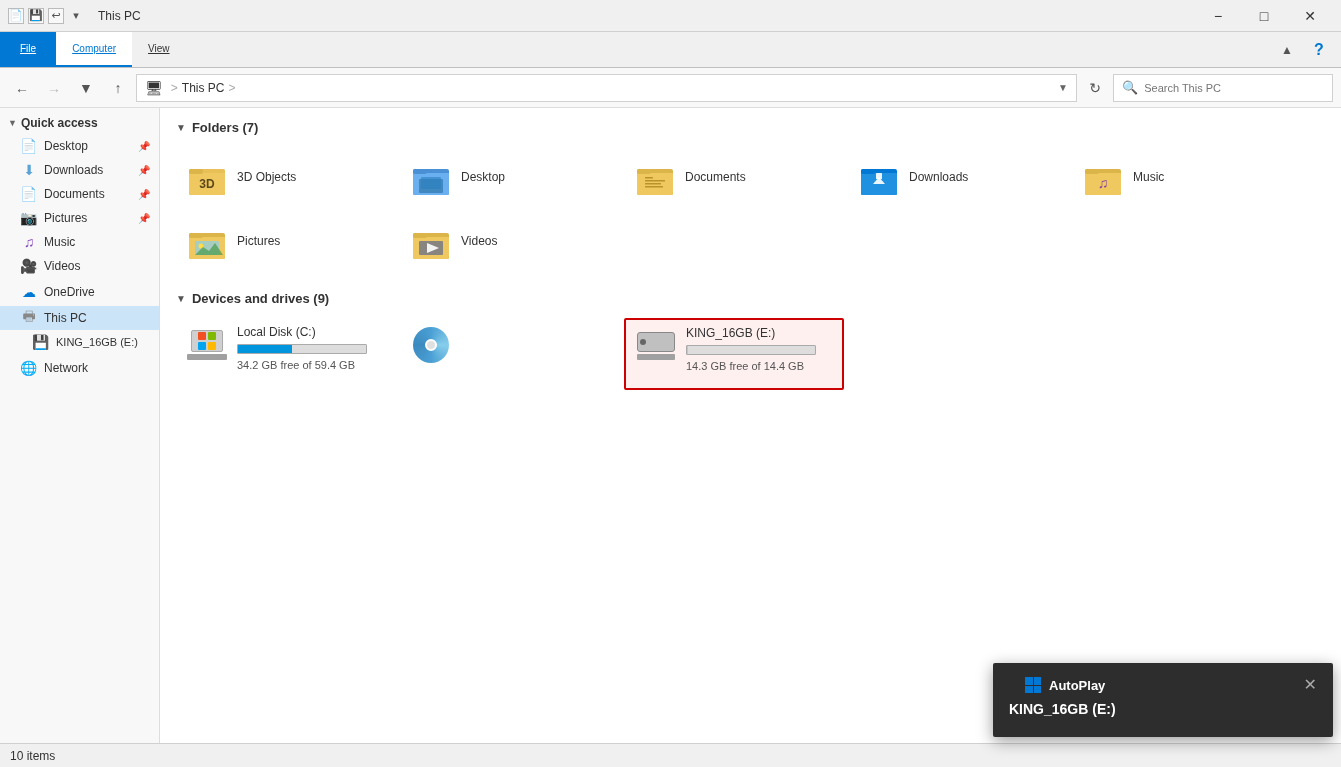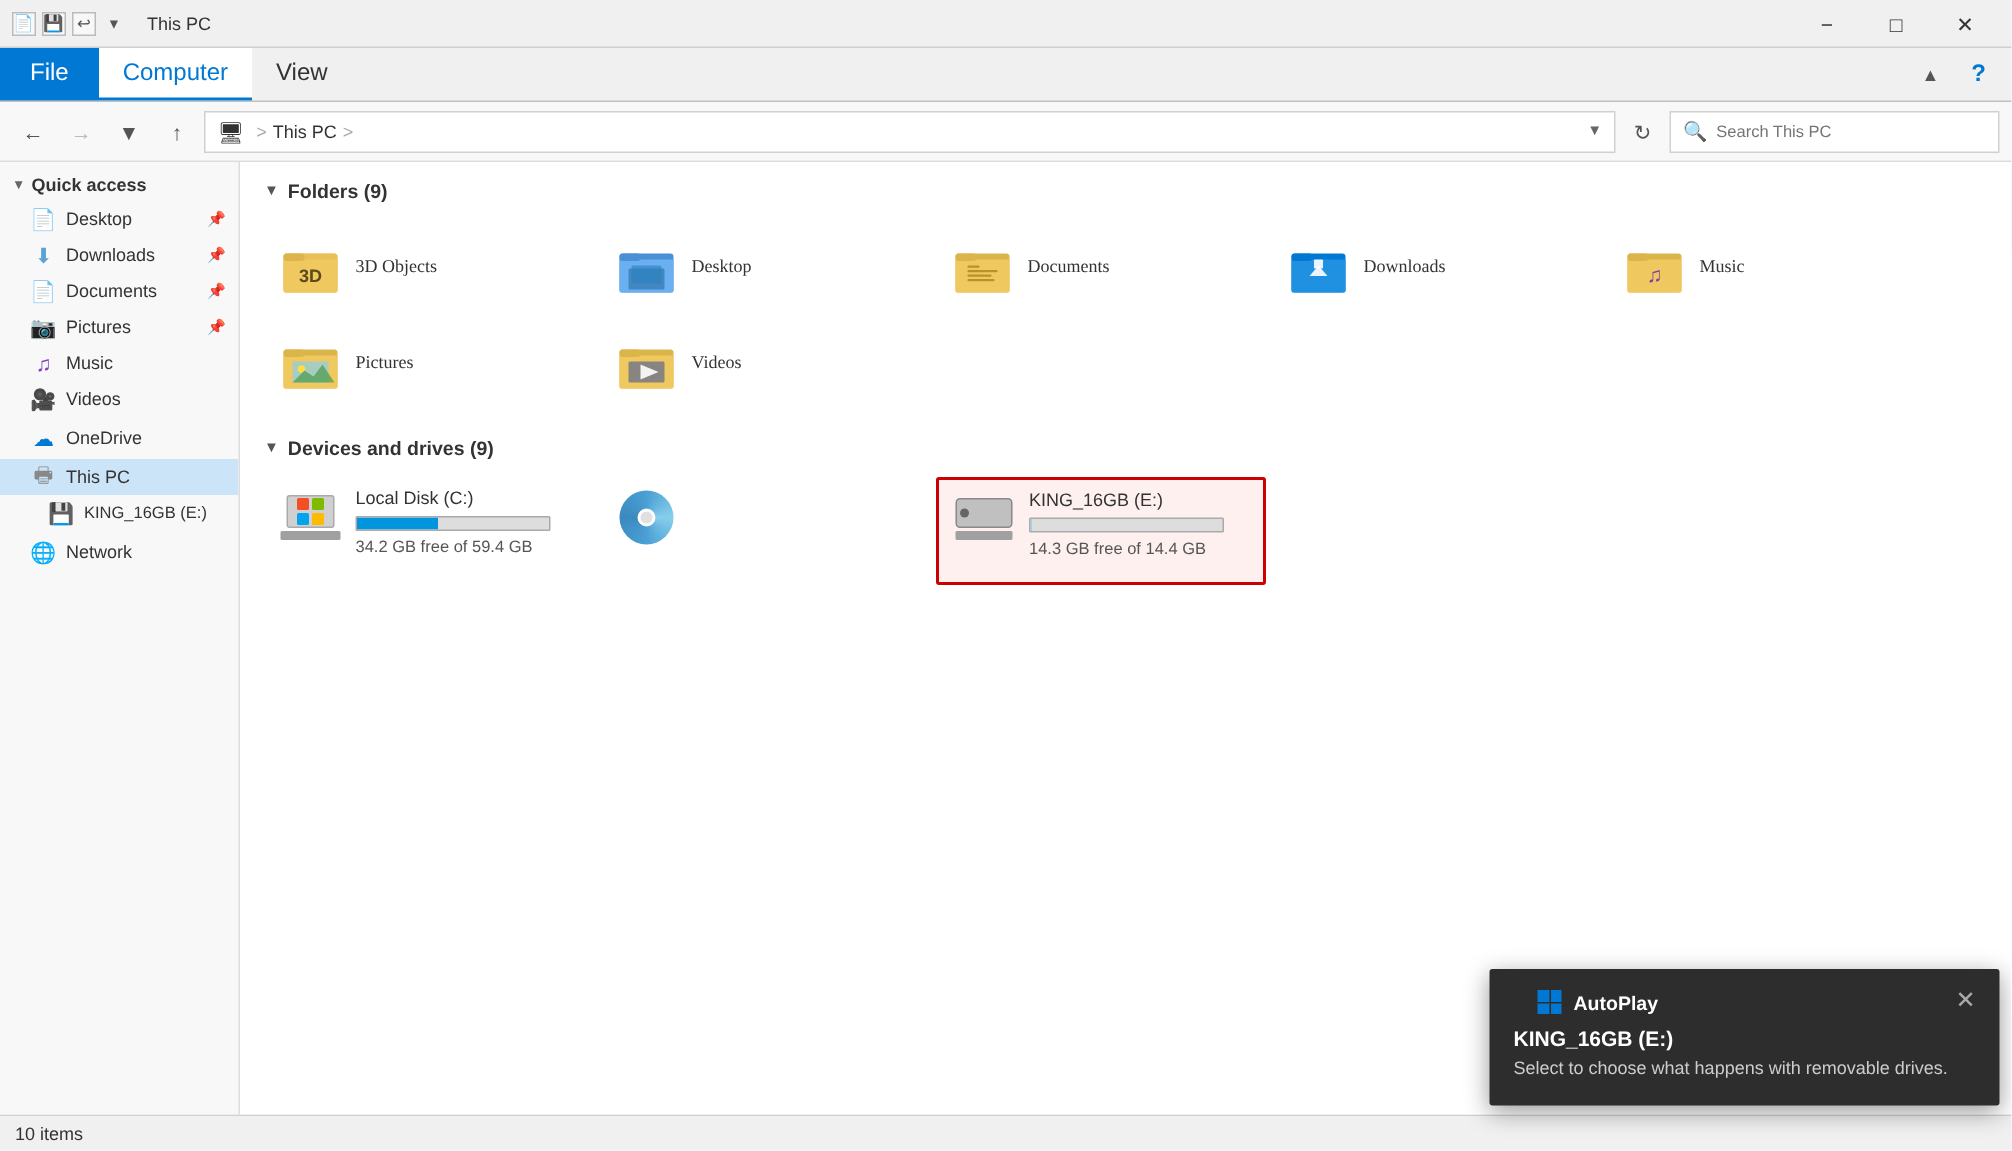--- a/index.html
+++ b/index.html
@@ -17,22 +17,22 @@
     .titlebar-title { font-size: 12px; color: #333; margin-left: 8px; }
     .titlebar-winbtns { display: flex; gap: 0; }
     .winbtn { width: 46px; height: 32px; display: flex; align-items: center; justify-content: center; font-size: 14px; cursor: pointer; color: #333; }
 
     
     .ribbon {
       background: #f0f0f0; border-bottom: 1px solid #c0c0c0;
       display: flex; align-items: stretch; height: 36px;
     }
     .ribbon-tab {
-      padding: 0 16px; display: flex; align-items: center; font-size: 16px;
-      cursor: pointer; color: #333; border-bottom: 2px solid transparent;
+      padding: 0 16px; display: flex; align-items: center; font-size: 10px;
+      cursor: pointer; color: #333; border-bottom: 2px solid transparent; text-decoration: underline;
     }
     .ribbon-tab.active { background: #fff; color: #0078d4; border-bottom: 2px solid #0078d4; }
     .ribbon-tab.file { background: #0078d4; color: white; padding: 0 20px; }
 
     
     .addressbar {
       display: flex; align-items: center; height: 40px; padding: 4px 8px; gap: 4px;
       background: #f8f8f8; border-bottom: 1px solid #ddd;
     }
     .nav-btn {
@@ -93,21 +93,21 @@
     
     .folders-grid {
       display: flex; flex-wrap: wrap; gap: 4px; margin-bottom: 20px;
     }
     .folder-item {
       width: 220px; height: 60px; display: flex; align-items: center; gap: 10px;
       padding: 6px 10px; cursor: pointer; border: 1px solid transparent;
       border-radius: 2px;
     }
     .folder-icon { width: 40px; height: 40px; flex-shrink: 0; }
-    .folder-info { display: flex; flex-direction: column; font-family: Liberation Serif, serif; }
+    .folder-info { display: flex; flex-direction: column; }
     .folder-name { font-size: 12px; color: #333; }
 
     
     .drives-grid {
       display: flex; flex-wrap: wrap; gap: 4px; margin-bottom: 20px;
     }
     .drive-item {
       width: 220px; height: 72px; display: flex; align-items: flex-start; gap: 10px;
       padding: 6px 10px; cursor: pointer; border: 1px solid transparent;
       border-radius: 2px;
@@ -277,21 +277,21 @@
         <span class="item-icon sf-network">🌐</span>
         <span>Network</span>
       </div>
     </div>
   </div>
 
   <div class="content">
 
     <div class="section-header">
       <span class="chevron">▼</span>
-      <span>Folders (9)</span>
+      <span>Folders (7)</span>
     </div>
     <div class="folders-grid">
 
       <div class="folder-item">
         <div class="folder-icon">
           <svg viewBox="0 0 40 40" width="40" height="40">
             <rect x="2" y="12" width="36" height="26" rx="2" fill="#dcb54a"></rect>
             <rect x="2" y="12" width="36" height="26" rx="2" fill="#f0c860" opacity="0.6"></rect>
             <rect x="2" y="16" width="36" height="22" rx="1" fill="#f0c860"></rect>
             <rect x="2" y="12" width="14" height="5" rx="2" fill="#dcb54a"></rect>
@@ -469,14 +469,13 @@
         <div></div>
           <div></div>
           <div></div>
           <div></div>
       </div>
       <span class="autoplay-label">AutoPlay</span>
     </div>
     <span class="autoplay-close">✕</span>
   </div>
   <div class="autoplay-drive">KING_16GB (E:)</div>
-  <div class="autoplay-desc">Select to choose what happens with removable drives.</div>
 </div>
 
 </body></html>

